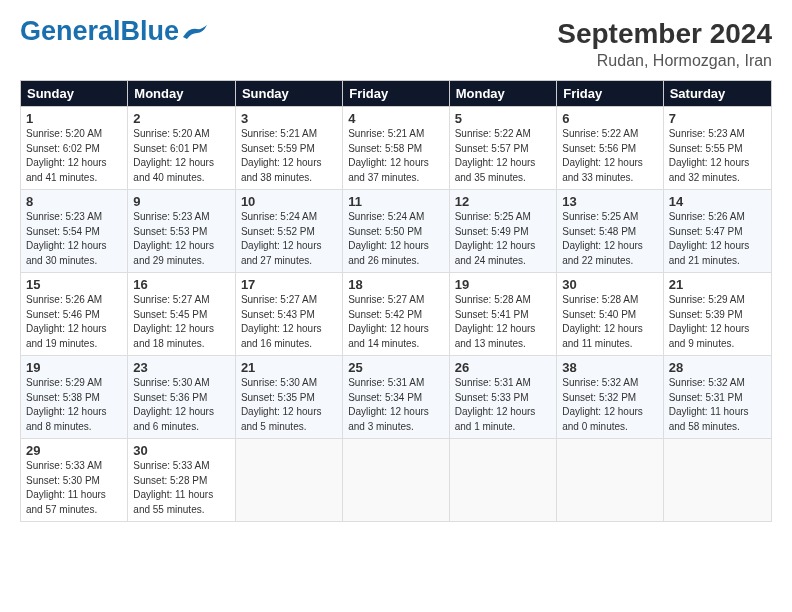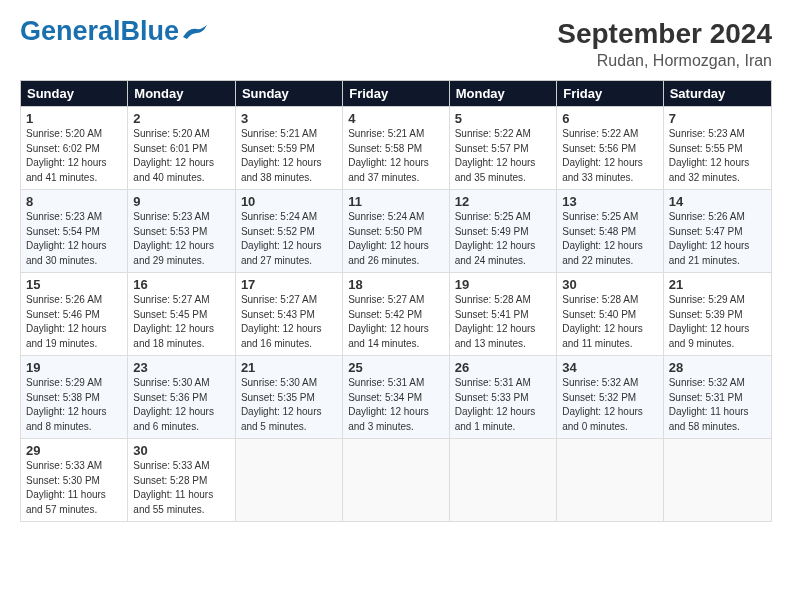--- a/index.html
+++ b/index.html
@@ -237,21 +237,21 @@
           </td>
           <td>
             <span class="day-num">25</span>
             <div class="day-info">Sunrise: 5:31 AM<br>Sunset: 5:34 PM<br>Daylight: 12 hours<br>and 3 minutes.</div>
           </td>
           <td>
             <span class="day-num">26</span>
             <div class="day-info">Sunrise: 5:31 AM<br>Sunset: 5:33 PM<br>Daylight: 12 hours<br>and 1 minute.</div>
           </td>
           <td>
-            <span class="day-num">34</span>
+            <span class="day-num">38</span>
             <div class="day-info">Sunrise: 5:32 AM<br>Sunset: 5:32 PM<br>Daylight: 12 hours<br>and 0 minutes.</div>
           </td>
           <td>
             <span class="day-num">28</span>
             <div class="day-info">Sunrise: 5:32 AM<br>Sunset: 5:31 PM<br>Daylight: 11 hours<br>and 58 minutes.</div>
           </td>
         </tr>
         <tr>
           <td>
             <span class="day-num">29</span>

